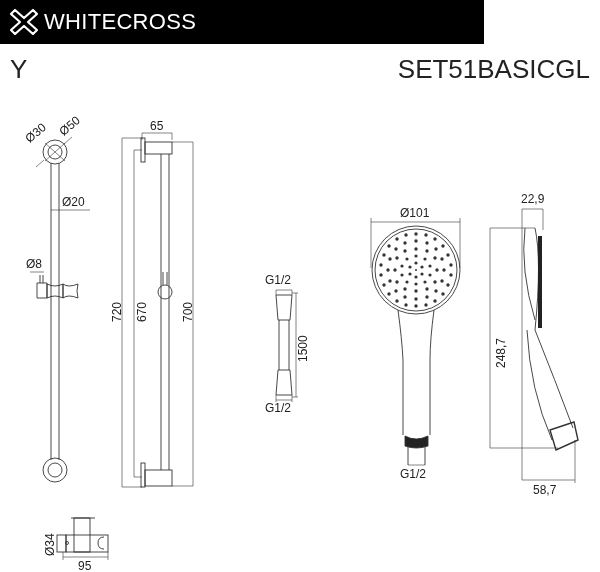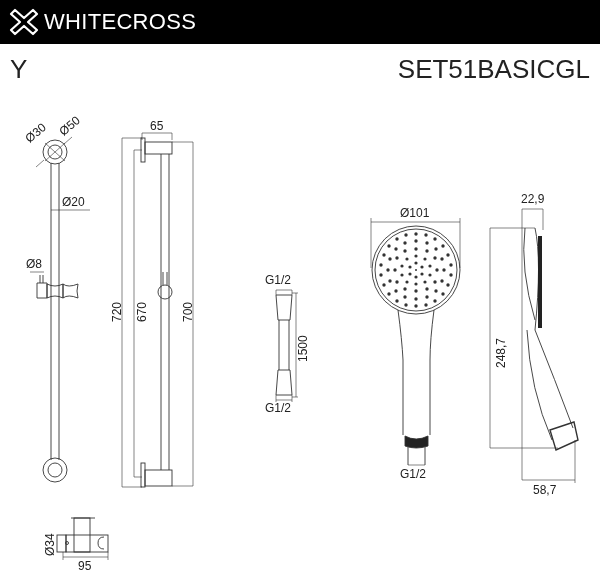--- a/index.html
+++ b/index.html
@@ -1,17 +1,17 @@
 <!DOCTYPE html>
 <html><head>
 <meta charset="utf-8">
 <style>
   html, body { margin: 0; padding: 0; background: #ffffff; }
   body { width: 600px; height: 572px; position: relative; overflow: hidden; font-family: "Liberation Sans", sans-serif; color: #222; }
-  .header { position: absolute; left: 0; top: 0; width: 600px; height: 44px; background: #000; }
+  .header { position: absolute; left: 0; top: 0; width: 484px; height: 44px; background: #000; }
   .logo-icon { position: absolute; left: 9px; top: 8px; width: 30px; height: 28px; }
   .brand { position: absolute; left: 44px; top: 9px; color: #fff; font-size: 22px; letter-spacing: 0.3px; font-family: "Liberation Sans", sans-serif; }
   .series { position: absolute; left: 10px; top: 54px; font-size: 26px; color: #222; }
   .model { position: absolute; right: 10px; top: 54px; font-size: 26px; color: #222; }
   svg.drawing { position: absolute; left: 0; top: 0; }
   .dim { font-family: "Liberation Sans", sans-serif; font-size: 12px; fill: #222; }
 </style>
 </head>
 <body>
 

